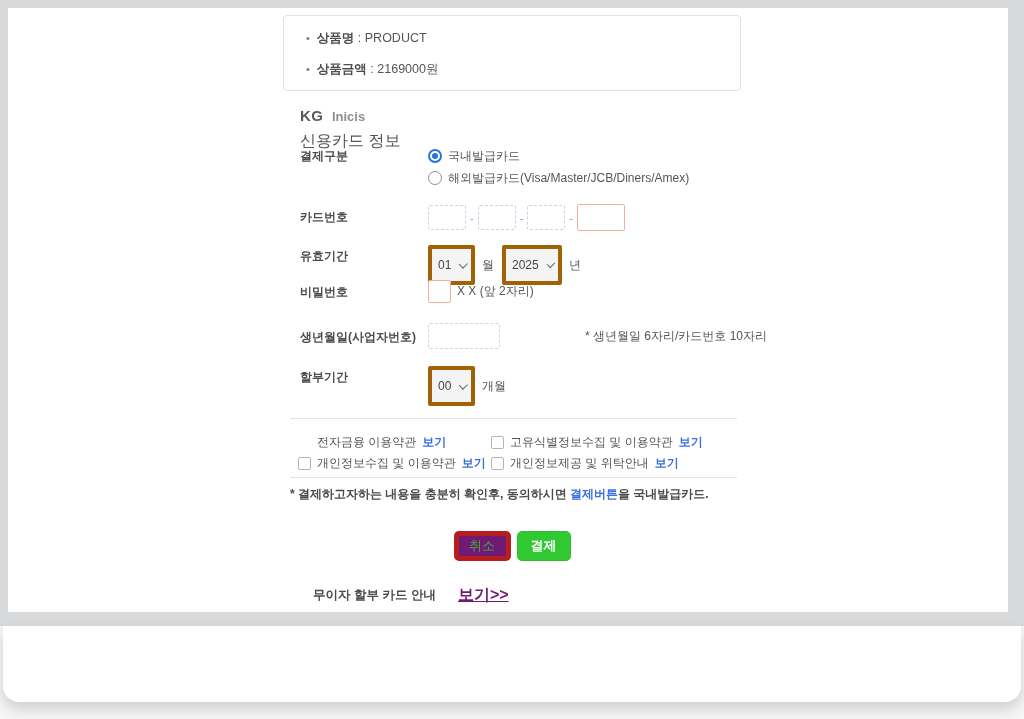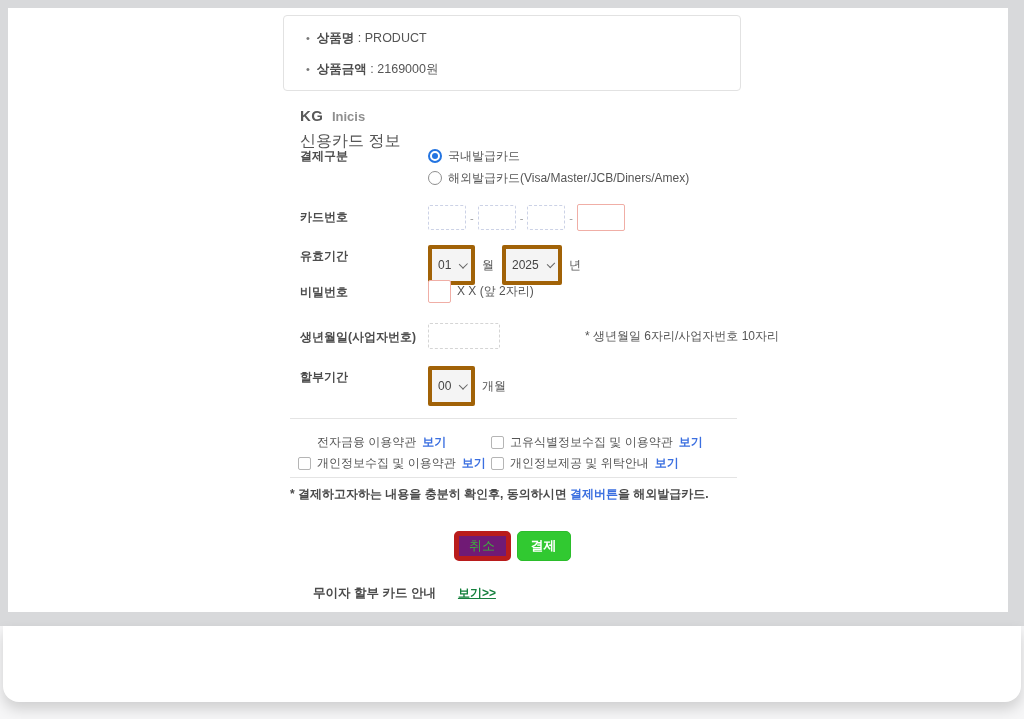--- a/index.html
+++ b/index.html
@@ -74,21 +74,21 @@
 
   
   .btn-row { position:absolute; left:275px; top:523px; width:458px; display:flex; justify-content:center; gap:6px; }
   .btn { height:30px; border-radius:5px; font-size:13px; display:flex; align-items:center; justify-content:center; cursor:pointer; }
   .btn-cancel { width:57px; background:#701a75; border:5px solid #b91c1c; color:#3db23d; }
   .btn-pay { width:54px; background:#31c931; border:1px solid #2bbd2b; color:#fff; font-weight:bold; }
 
   
   .muija-row { position:absolute; left:305px; top:577px; display:flex; align-items:center; gap:22px;text-align:right; }
   .muija-label { font-size:12.5px; font-weight:bold; color:#4c4c4c; }
-  .muija-link { font-size:12px; font-weight:bold; color:#15803d; text-decoration:underline; cursor:pointer; }
+  .muija-link { font-size:16px; font-weight:bold; color:#701a75; text-decoration:underline; cursor:pointer; }
 </style>
 </head>
 <body>
 
 <div class="stage">
   <div class="gray-bg"></div>
   <div class="bottom-strip"></div>
   <div class="footer-card"></div>
 
   <div class="main-panel">
@@ -160,21 +160,21 @@
       <div class="field">
         <input class="pw-input" value="" style="">
         <span class="hint" style="margin-left:6px;">X X (앞 2자리)</span>
       </div>
     </div>
 
     <div class="form-row" style="top:315px;">
       <div class="row-label" style="padding-top:7px;">생년월일(사업자번호)</div>
       <div class="field">
         <input class="birth-input" value="" style="">
-        <span class="hint" style="margin-left:85px;">* 생년월일 6자리/사업자번호 10자리</span>
+        <span class="hint" style="margin-left:85px;">* 생년월일 6자리/카드번호 10자리</span>
       </div>
     </div>
 
     <div class="form-row" style="top:358px;">
       <div class="row-label" style="padding-top:4px;">할부기간</div>
       <div class="field">
         <div class="sel" style="width:47px;">
           <span class="sel-val">00</span>
           <span class="chev"></span>
         </div>
@@ -199,21 +199,21 @@
         <span class="see-link">보기</span>
       </div>
       <div class="term-cell">
         <span class="checkbox"></span>
         <span class="term-text">개인정보제공 및 위탁안내</span>
         <span class="see-link">보기</span>
       </div>
     </div>
     <div class="divider" style="top:469px;"></div>
 
-    <div class="note"><span>* 결제하고자하는 내용을 충분히 확인후, 동의하시면 </span><span class="blue">결제버튼</span><span>을 해외발급카드.</span></div>
+    <div class="note"><span>* 결제하고자하는 내용을 충분히 확인후, 동의하시면 </span><span class="blue">결제버튼</span><span>을 국내발급카드.</span></div>
 
     <div class="btn-row">
       <div class="btn btn-cancel">취소</div>
       <div class="btn btn-pay">결제</div>
     </div>
 
     <div class="muija-row">
       <span class="muija-label">무이자 할부 카드 안내</span>
       <span class="muija-link">보기&gt;&gt;</span>
     </div>

